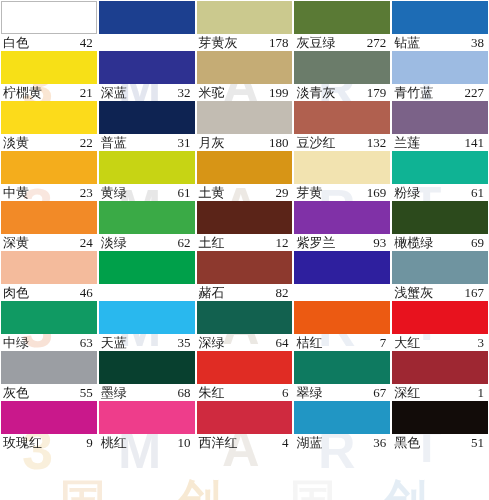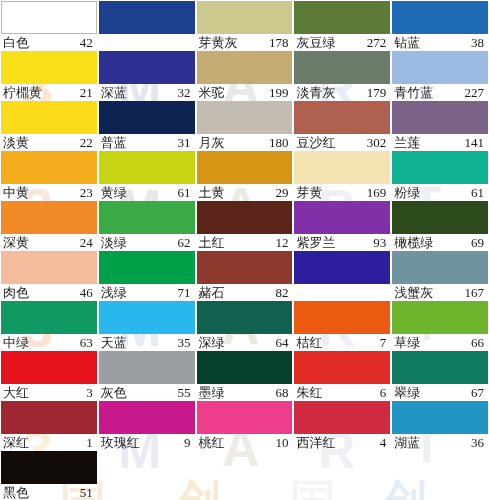--- a/index.html
+++ b/index.html
@@ -198,21 +198,21 @@
       <div class="swatch" style="background: rgb(194, 188, 178);"></div>
       <div class="caption">
         <span class="cname">月灰</span>
         <span class="cnum">180</span>
       </div>
     </div>
     <div class="cell">
       <div class="swatch" style="background: rgb(176, 96, 79);"></div>
       <div class="caption">
         <span class="cname">豆沙红</span>
-        <span class="cnum">302</span>
+        <span class="cnum">132</span>
       </div>
     </div>
     <div class="cell">
       <div class="swatch" style="background: rgb(123, 98, 136);"></div>
       <div class="caption">
         <span class="cname">兰莲</span>
         <span class="cnum">141</span>
       </div>
     </div>
     <div class="cell">
@@ -287,24 +287,20 @@
     </div>
     <div class="cell">
       <div class="swatch" style="background: rgb(244, 187, 156);"></div>
       <div class="caption">
         <span class="cname">肉色</span>
         <span class="cnum">46</span>
       </div>
     </div>
     <div class="cell">
       <div class="swatch" style="background: rgb(0, 160, 74);"></div>
-      <div class="caption">
-        <span class="cname">浅绿</span>
-        <span class="cnum">71</span>
-      </div>
     </div>
     <div class="cell">
       <div class="swatch" style="background: rgb(141, 57, 46);"></div>
       <div class="caption">
         <span class="cname">赭石</span>
         <span class="cnum">82</span>
       </div>
     </div>
     <div class="cell">
       <div class="swatch" style="background: rgb(46, 31, 158);"></div>
@@ -338,27 +334,20 @@
       </div>
     </div>
     <div class="cell">
       <div class="swatch" style="background: rgb(236, 90, 18);"></div>
       <div class="caption">
         <span class="cname">桔红</span>
         <span class="cnum">7</span>
       </div>
     </div>
     <div class="cell">
-      <div class="swatch" style="background: rgb(108, 181, 45);"></div>
-      <div class="caption">
-        <span class="cname">草绿</span>
-        <span class="cnum">66</span>
-      </div>
-    </div>
-    <div class="cell">
       <div class="swatch" style="background: rgb(232, 18, 30);"></div>
       <div class="caption">
         <span class="cname">大红</span>
         <span class="cnum">3</span>
       </div>
     </div>
     <div class="cell">
       <div class="swatch" style="background: rgb(155, 158, 163);"></div>
       <div class="caption">
         <span class="cname">灰色</span>

